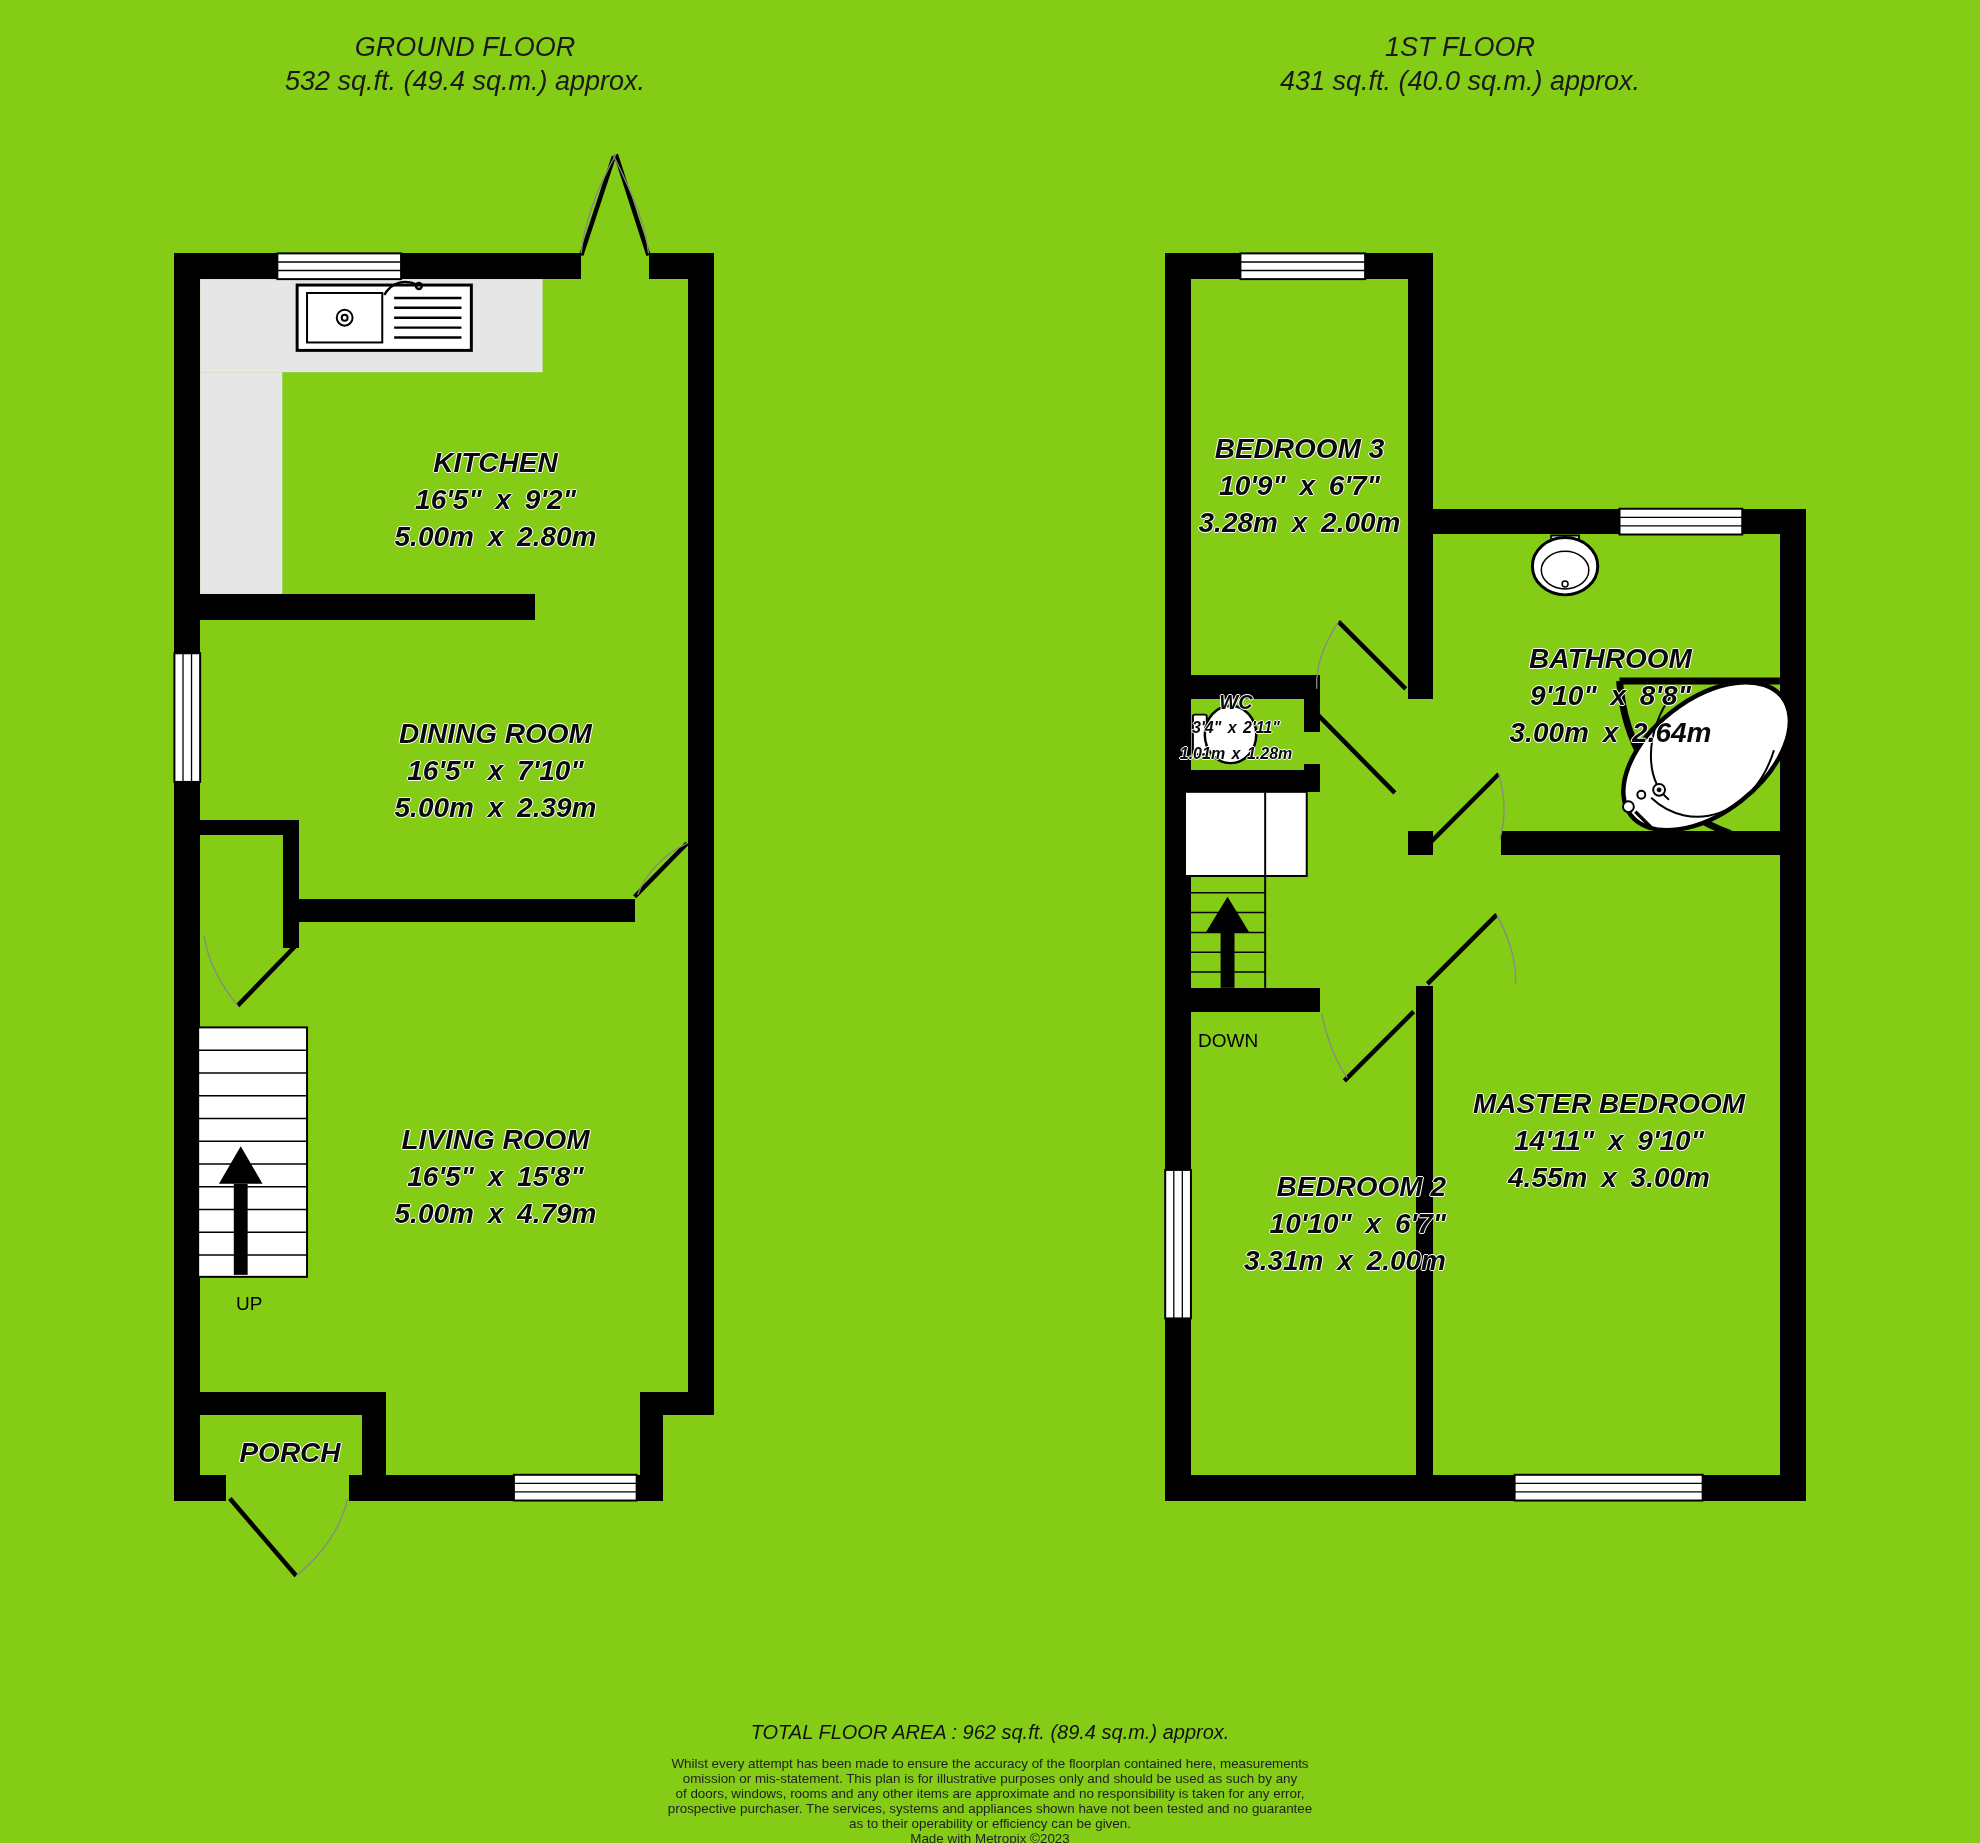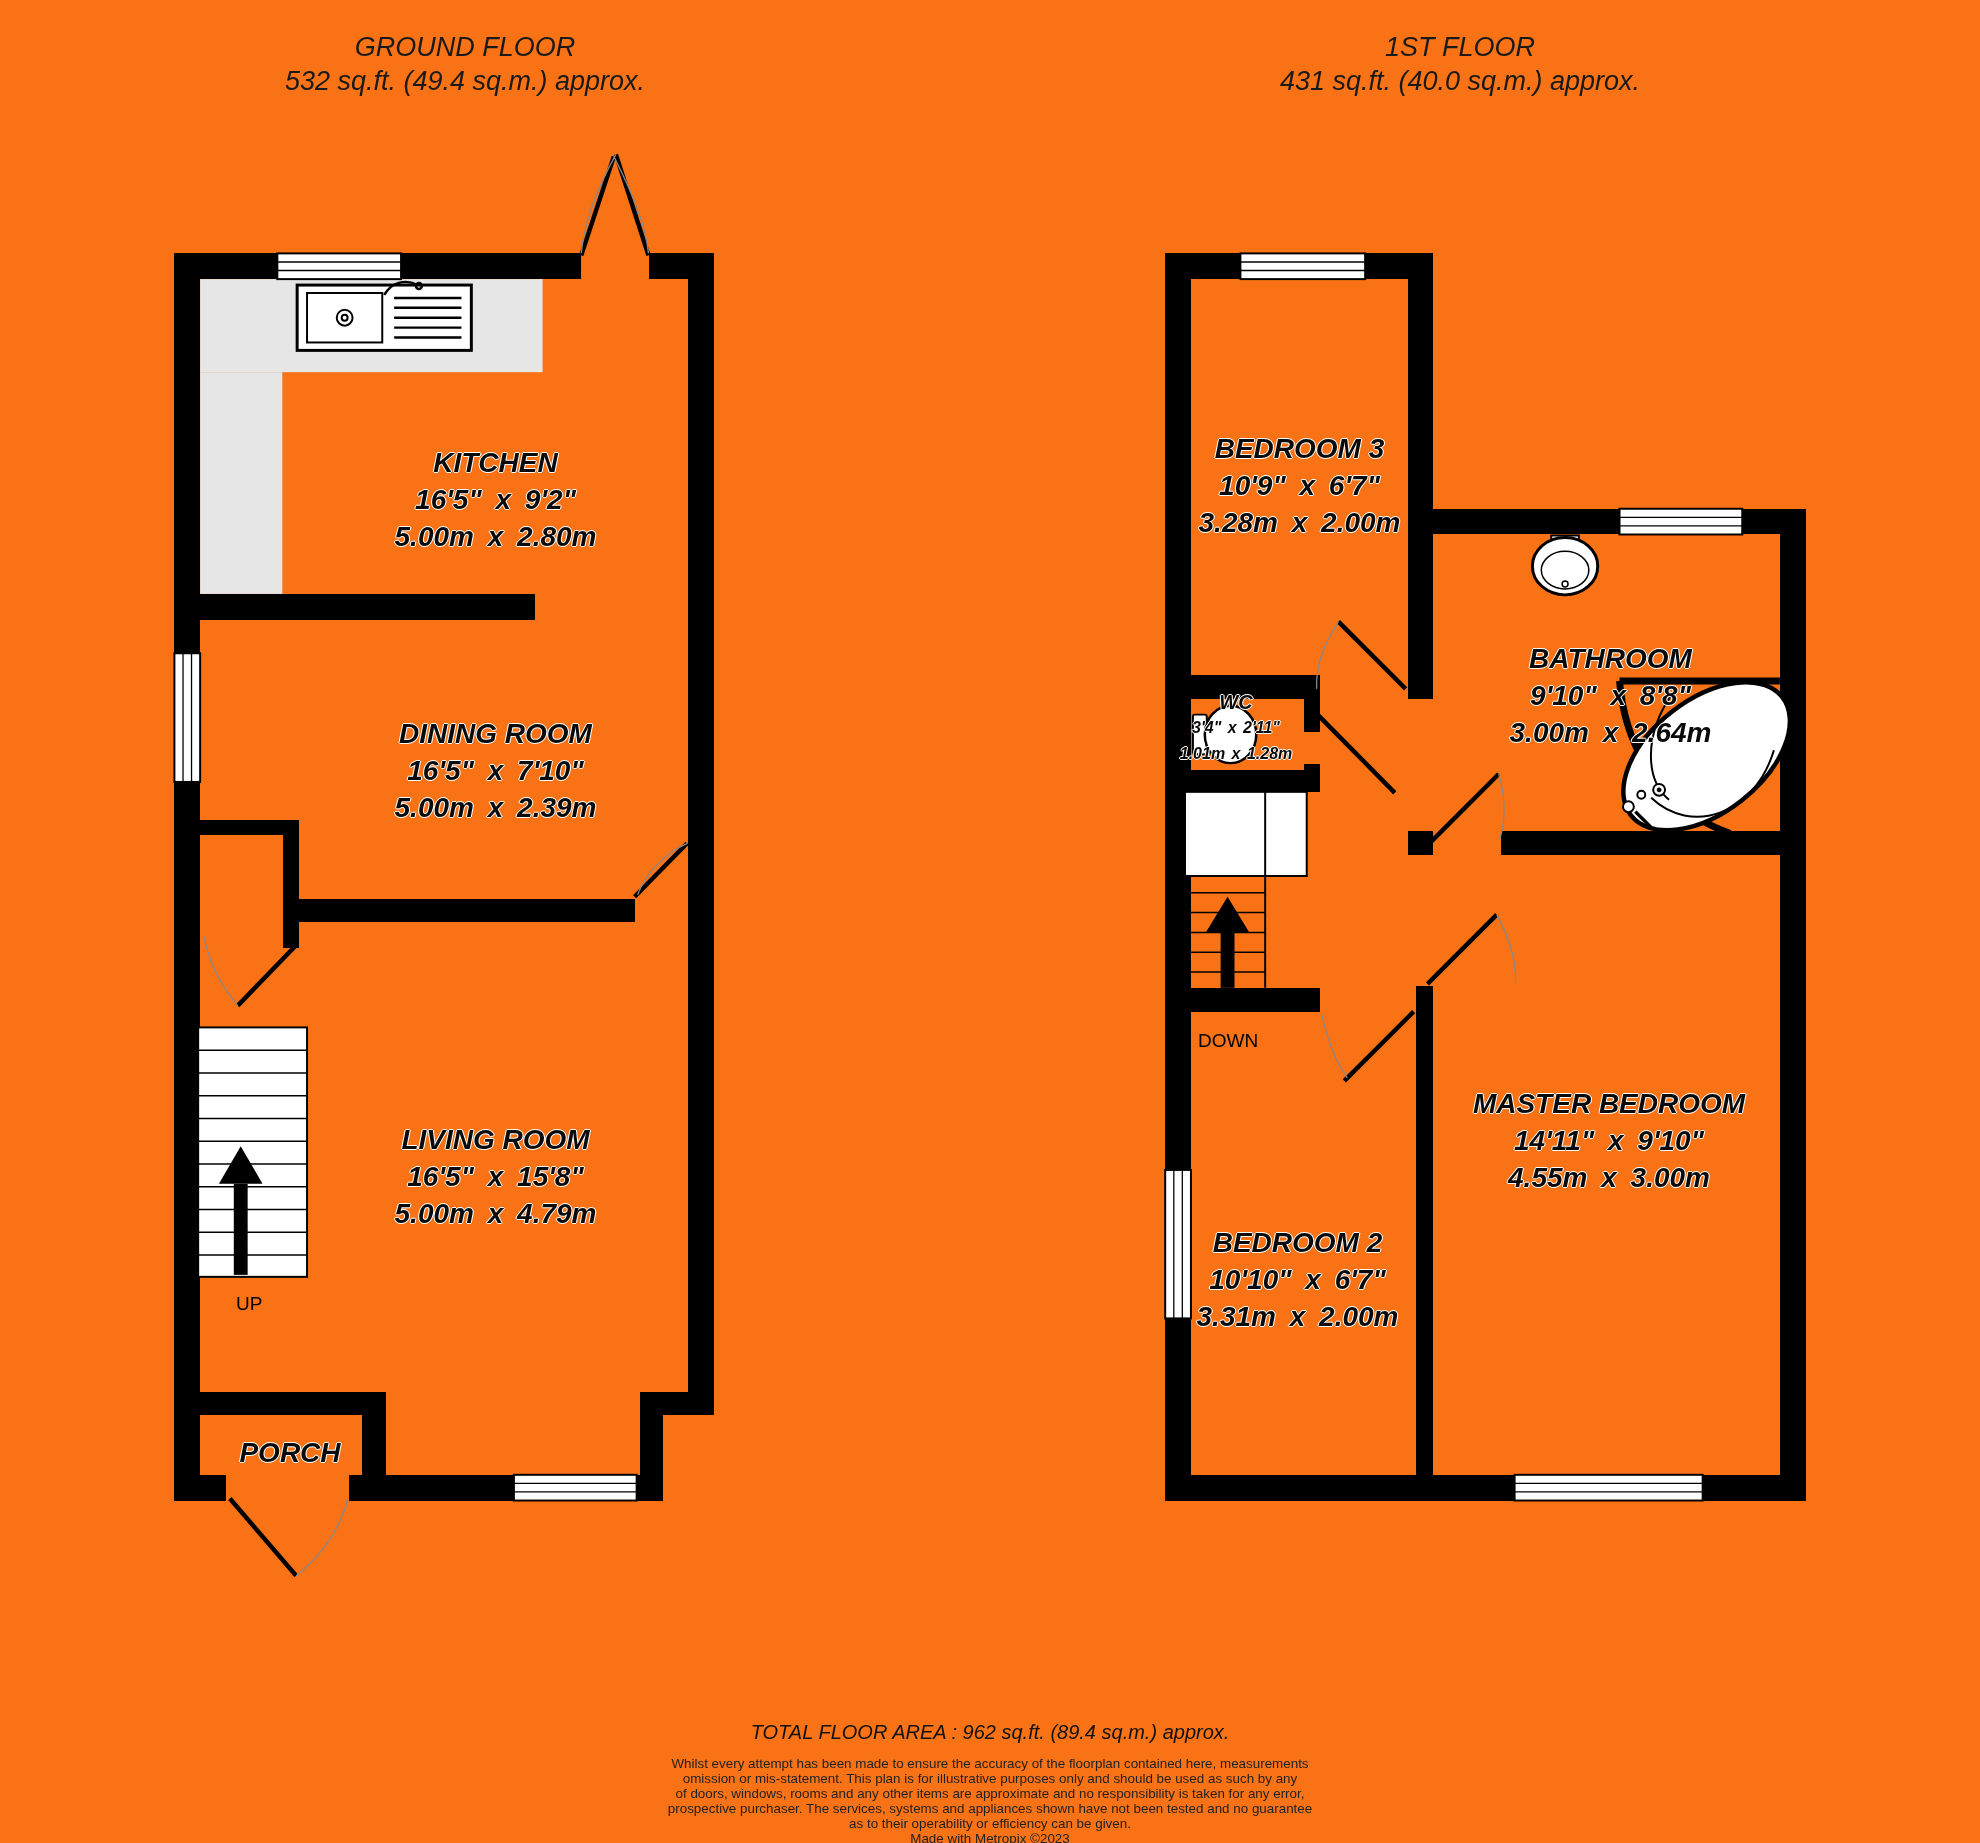--- a/index.html
+++ b/index.html
@@ -1,17 +1,17 @@
 <!DOCTYPE html>
 <html><head>
 <meta charset="utf-8">
 <style>
   html,body{margin:0;padding:0;background:#ffffff;}
   #canvas{
-    position:relative;width:1980px;height:1843px;background:#f97316;overflow:hidden;
+    position:relative;width:1980px;height:1843px;background:#84cc16;overflow:hidden;
     font-family:"Liberation Sans","DejaVu Sans",sans-serif;color:#000;
   }
   #plan-svg{position:absolute;left:0;top:0;}
   .floor-header{position:absolute;text-align:center;font-style:italic;font-size:27px;line-height:34px;color:#1a1a1a;}
   .room-label{position:absolute;text-align:center;font-style:italic;font-weight:bold;font-size:28px;line-height:37px;color:#0a0a0a;
     text-shadow:0 1px 0 #fff,1px 0 0 #fff,-1px 0 0 #fff,0 -1px 0 #fff;}
   .room-label .rdim{word-spacing:6px;}
   .room-label.small{font-size:20px;line-height:26px;}
   .room-label.small .rdim{font-size:16px;word-spacing:2px;}
   .stair-label{position:absolute;font-size:19px;font-style:normal;font-weight:normal;color:#000;}
@@ -288,21 +288,21 @@
     <div class="rdim">3'4" x 2'11"</div>
     <div class="rdim">1.01m x 1.28m</div>
   </div>
 
   <div class="room-label" style="left:1411px;top:1085px;width:396px;">
     <div class="rname">MASTER BEDROOM</div>
     <div class="rdim">14'11" x 9'10"</div>
     <div class="rdim">4.55m x 3.00m</div>
   </div>
 
-  <div class="room-label" style="left:1149px;top:1224px;width:297px;">
+  <div class="room-label" style="left:1149px;top:1168px;width:297px;text-align:right;">
     <div class="rname">BEDROOM 2</div>
     <div class="rdim">10'10" x 6'7"</div>
     <div class="rdim">3.31m x 2.00m</div>
   </div>
 
   <div class="stair-label" style="left:236px;top:1293px;width:59px;">UP</div>
   <div class="stair-label" style="left:1198px;top:1030px;width:89px;">DOWN</div>
 
   <div class="footer">
     <div class="total">TOTAL FLOOR AREA : 962 sq.ft. (89.4 sq.m.) approx.</div>

